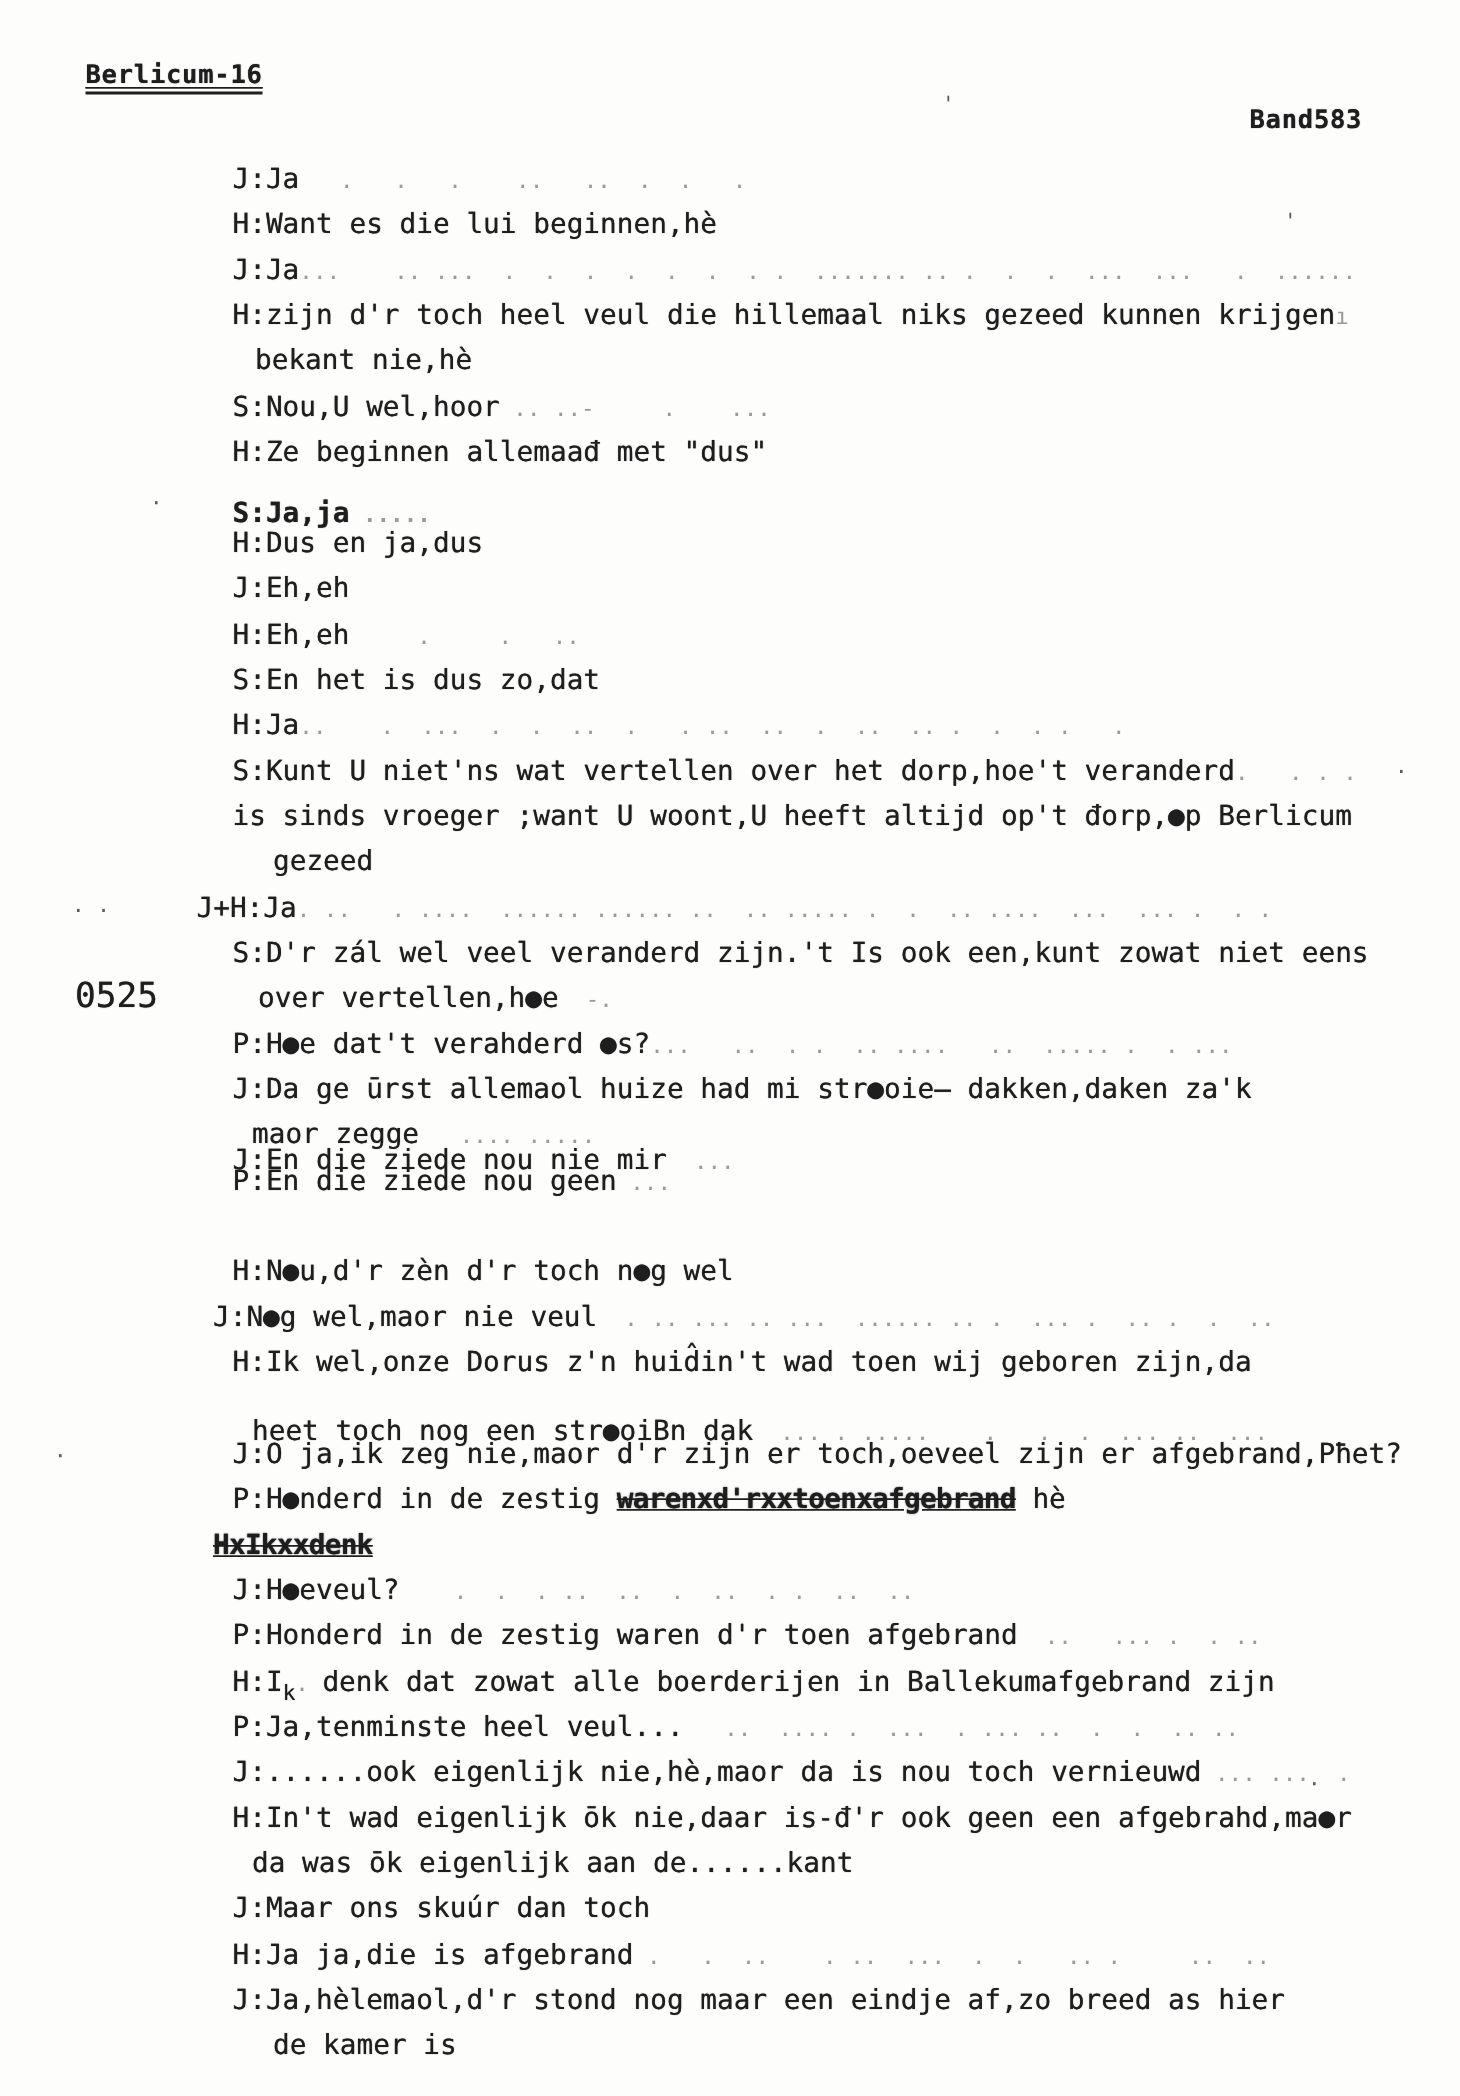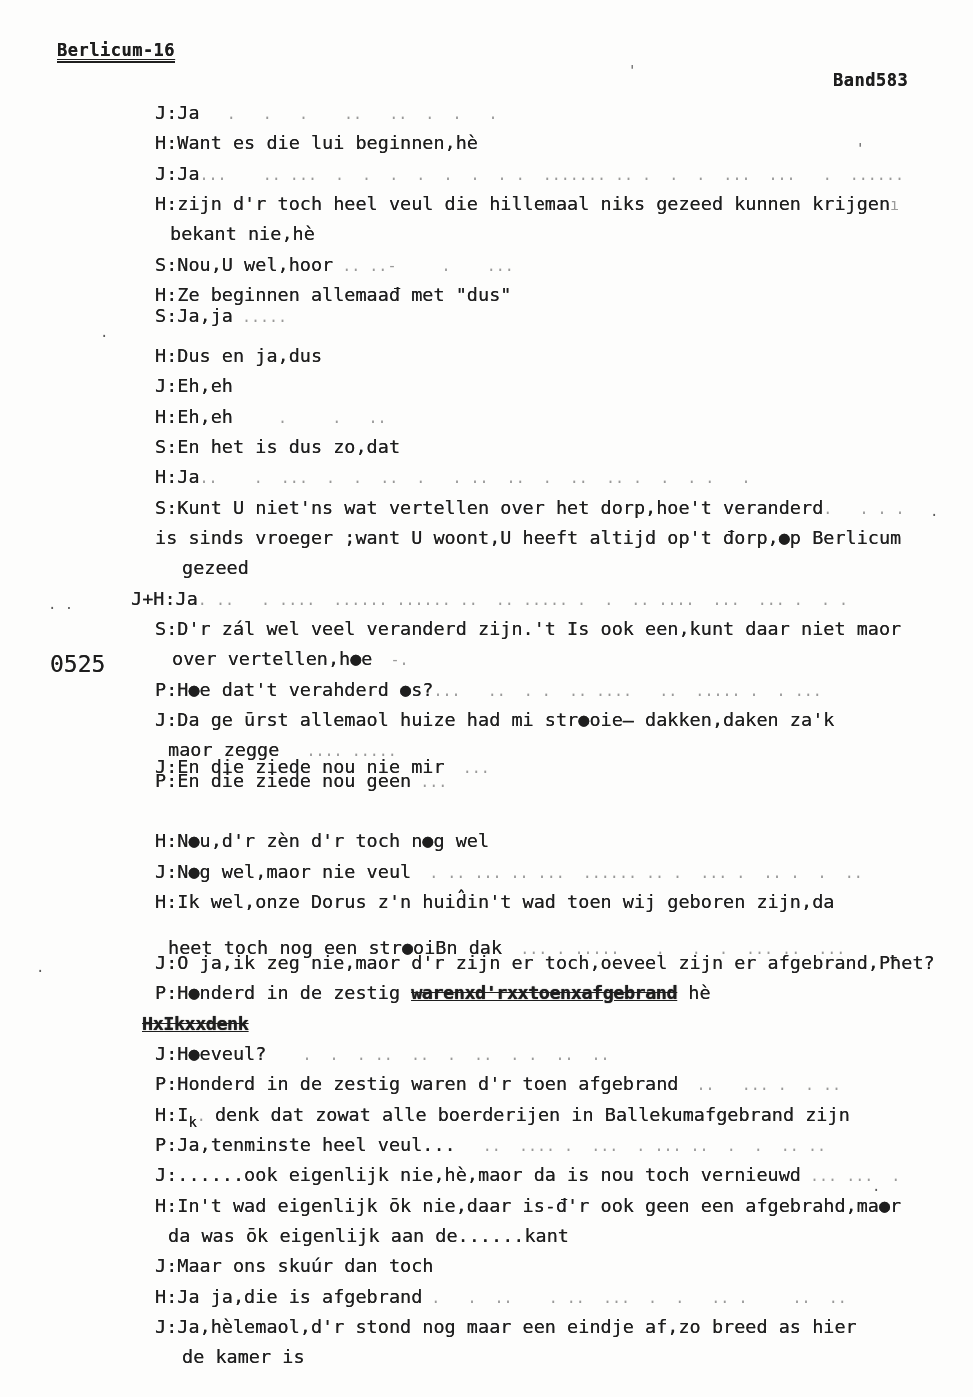--- a/index.html
+++ b/index.html
@@ -15,21 +15,21 @@
     text-shadow:0 0 .6px rgba(10,10,10,.85);white-space:pre;
   }
   .hdr-left{left:57px;top:40px;border-bottom:2px solid #1f1f1f;padding-bottom:1px;
     text-decoration:underline;text-underline-offset:3px;}
   .hdr-right{left:833px;top:42px;margin-top:28px;}
   .margincode{
     position:absolute;left:50px;top:651px;font-size:23px;
     text-shadow:0 0 .6px rgba(10,10,10,.8);
   }
   .line{
-    position:absolute;font-size:18.5px;line-height:22px;white-space:pre;
+    position:absolute;font-size:18.5px;line-height:36px;white-space:pre;
     text-shadow:0 0 .6px rgba(10,10,10,.8);
   }
   .t{white-space:pre;}
   .faint{opacity:.55;color:#4a4a4a;text-shadow:none;font-size:15px;}
   .struck{
     text-decoration:line-through underline;font-weight:bold;
     text-shadow:0 0 1px rgba(10,10,10,.9);letter-spacing:-.5px;
   }
   .subk{vertical-align:-6px;font-size:14px;}
   .stray{position:absolute;font-size:14px;color:#333;opacity:.8;white-space:pre;}
@@ -42,39 +42,39 @@
   <div class="hdr hdr-right">Band583</div>
   <div class="margincode">0525</div>
   <div>
       <div class="line" style="left: 155px; top: 102px;"><span class="t">J:Ja</span><span class="t faint">   .   .   .    ..   ..  .  .   .</span></div>
       <div class="line" style="left: 155px; top: 132.35px;"><span class="t">H:Want es die lui beginnen,hè</span></div>
       <div class="line" style="left: 155px; top: 162.7px;"><span class="t">J:Ja</span><span class="t faint">...    .. ...  .  .  .  .  .  .  . .  ....... .. .  .  .  ...  ...   .  ......</span></div>
       <div class="line" style="left: 155px; top: 193.05px;"><span class="t">H:zijn d'r toch heel veul die hillemaal niks gezeed kunnen krijgen</span><span class="t faint">ı</span></div>
       <div class="line" style="left: 170px; top: 223.4px;"><span class="t">bekant nie,hè</span></div>
       <div class="line" style="left: 155px; top: 253.75px;"><span class="t">S:Nou,U wel,hoor</span><span class="t faint"> .. ..-     .    ...</span></div>
       <div class="line" style="left: 155px; top: 284.1px;"><span class="t">H:Ze beginnen allemaađ met "dus"</span></div>
-      <div class="line" style="left: 155px; top: 305px;"><span class="t">S:Ja,ja</span><span class="t faint"> .....</span></div>
+      <div class="line" style="left: 155px; top: 325px; font-weight: bold;"><span class="t">S:Ja,ja</span><span class="t faint"> .....</span></div>
       <div class="line" style="left: 155px; top: 344.8px;"><span class="t">H:Dus en ja,dus</span></div>
       <div class="line" style="left: 155px; top: 375.15px;"><span class="t">J:Eh,eh</span></div>
       <div class="line" style="left: 155px; top: 405.5px;"><span class="t">H:Eh,eh</span><span class="t faint">     .     .   ..</span></div>
       <div class="line" style="left: 155px; top: 435.85px;"><span class="t">S:En het is dus zo,dat</span></div>
       <div class="line" style="left: 155px; top: 466.2px;"><span class="t">H:Ja</span><span class="t faint">..    .  ...  .  .  ..  .   . ..  ..  .  ..  .. .  .  . .   .</span></div>
       <div class="line" style="left: 155px; top: 496.55px;"><span class="t">S:Kunt U niet'ns wat vertellen over het dorp,hoe't veranderd</span><span class="t faint">.   . . .</span></div>
       <div class="line" style="left: 155px; top: 526.9px;"><span class="t">is sinds vroeger ;want U woont,U heeft altijd op't đorp,●p Berlicum</span></div>
       <div class="line" style="left: 182px; top: 557.25px;"><span class="t">gezeed</span></div>
       <div class="line" style="left: 131px; top: 587.6px;"><span class="t">J+H:Ja</span><span class="t faint">. ..   . ....  ...... ...... ..  .. ..... .  .  .. ....  ...  ... .  . .</span></div>
-      <div class="line" style="left: 155px; top: 617.95px;"><span class="t">S:D'r zál wel veel veranderd zijn.'t Is ook een,kunt daar niet maor</span></div>
+      <div class="line" style="left: 155px; top: 617.95px;"><span class="t">S:D'r zál wel veel veranderd zijn.'t Is ook een,kunt zowat niet eens</span></div>
       <div class="line" style="left: 172px; top: 648.3px;"><span class="t">over vertellen,h●e</span><span class="t faint">  -.</span></div>
       <div class="line" style="left: 155px; top: 678.65px;"><span class="t">P:H●e dat't verahderd ●s?</span><span class="t faint">...   ..  . .  .. ....   ..  ..... .  . ...</span></div>
       <div class="line" style="left: 155px; top: 709px;"><span class="t">J:Da ge ūrst allemaol huize had mi str●oie̶ dakken,daken za'k</span></div>
       <div class="line" style="left: 168px; top: 739.35px;"><span class="t">maor zegge</span><span class="t faint">   .... .....</span></div>
       <div class="line" style="left: 155px; top: 769.7px;"><span class="t">P:En die ziede nou geen</span><span class="t faint"> ...</span></div>
       <div class="line" style="left: 155px; top: 756px;"><span class="t">J:En die ziede nou nie mir</span><span class="t faint">  ...</span></div>
       <div class="line" style="left: 155px; top: 830.4px;"><span class="t">H:N●u,d'r zèn d'r toch n●g wel</span></div>
-      <div class="line" style="left: 155px; top: 860.75px;"><span class="t">J:N●g wel,maor nie veul</span><span class="t faint">  . .. ... .. ...  ...... .. .  ... .  .. .  .  ..</span></div>
+      <div class="line" style="left: 142px; top: 860.75px;"><span class="t">J:N●g wel,maor nie veul</span><span class="t faint">  . .. ... .. ...  ...... .. .  ... .  .. .  .  ..</span></div>
       <div class="line" style="left: 155px; top: 891.1px;"><span class="t">H:Ik wel,onze Dorus z'n huid̂in't wad toen wij geboren zijn,da</span></div>
       <div class="line" style="left: 168px; top: 937px;"><span class="t">heet toch nog een str●oiBn dak</span><span class="t faint">  ... . .....    .   .  .  ... ..  ...</span></div>
       <div class="line" style="left: 155px; top: 951.8px;"><span class="t">J:O ja,ik zeg nie,maor d'r zijn er toch,oeveel zijn er afgebrand,Pħet?</span></div>
       <div class="line" style="left: 155px; top: 982.15px;"><span class="t">P:H●nderd in de zestig </span><span class="t struck">warenxd'rxxtoenxafgebrand</span><span class="t"> hè</span></div>
       <div class="line" style="left: 142px; top: 1012.5px;"><span class="t struck">HxIkxxdenk</span></div>
       <div class="line" style="left: 155px; top: 1042.85px;"><span class="t">J:H●eveul?</span><span class="t faint">    .  .  . ..  ..  .  ..  . .  ..  ..</span></div>
       <div class="line" style="left: 155px; top: 1073.2px; text-align: center;"><span class="t">P:Honderd in de zestig waren d'r toen afgebrand</span><span class="t faint">  ..   ... .  . ..</span></div>
       <div class="line" style="left: 155px; top: 1103.55px;"><span class="t">H:I</span><span class="t subk">k</span><span class="t faint">. </span><span class="t">denk dat zowat alle boerderijen in Ballekumafgebrand zijn</span></div>
       <div class="line" style="left: 155px; top: 1133.9px;"><span class="t">P:Ja,tenminste heel veul...</span><span class="t faint">   ..  .... .  ...  . ... ..  .  .  .. ..</span></div>
       <div class="line" style="left: 155px; top: 1164.25px;"><span class="t">J:......ook eigenlijk nie,hè,maor da is nou toch vernieuwd</span><span class="t faint"> ... ...  .</span></div>

